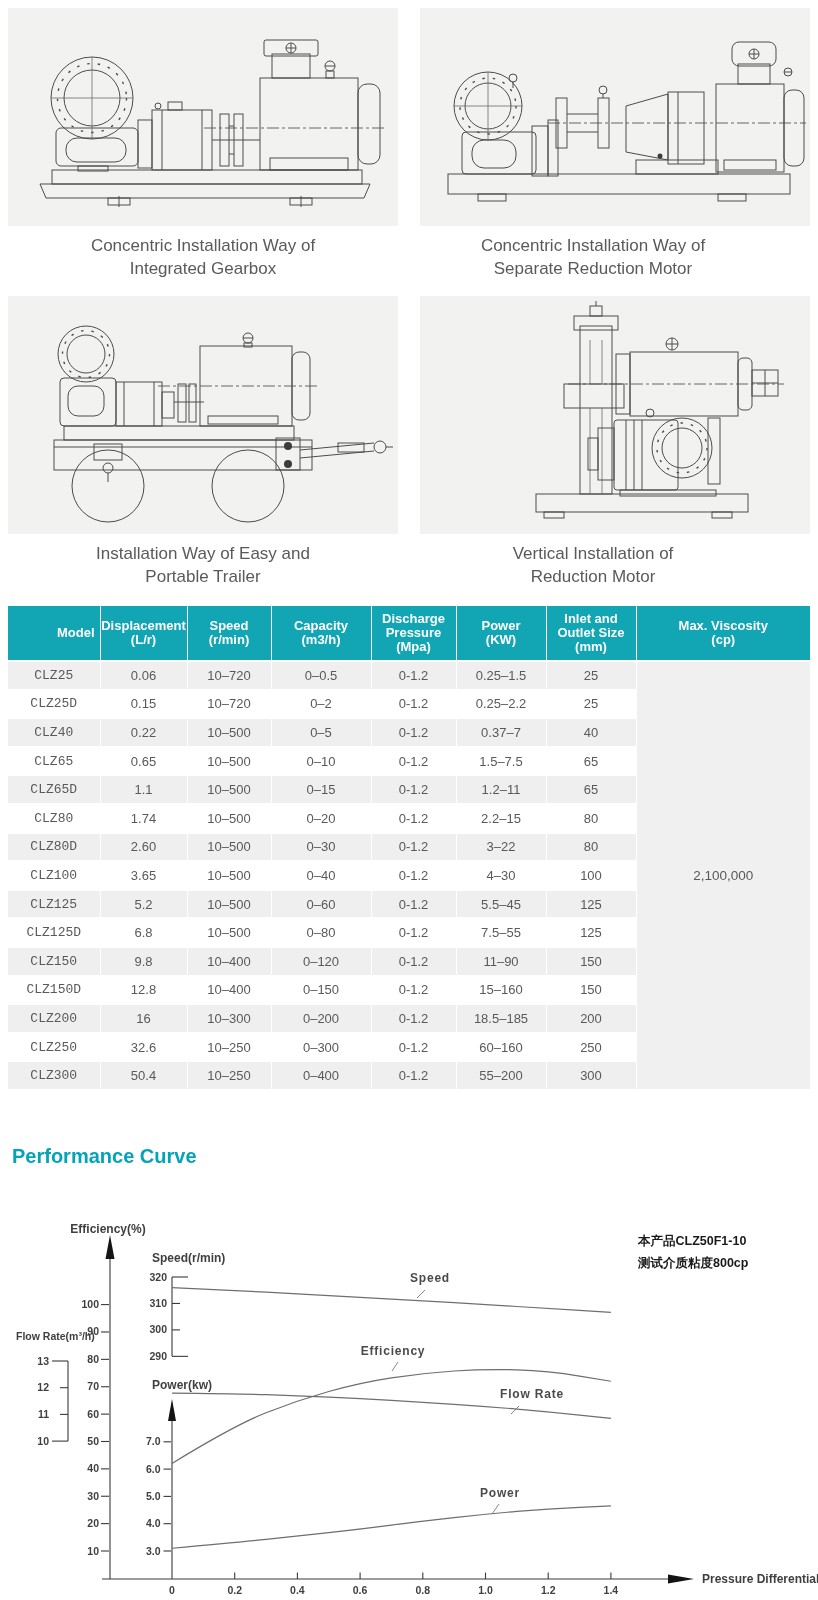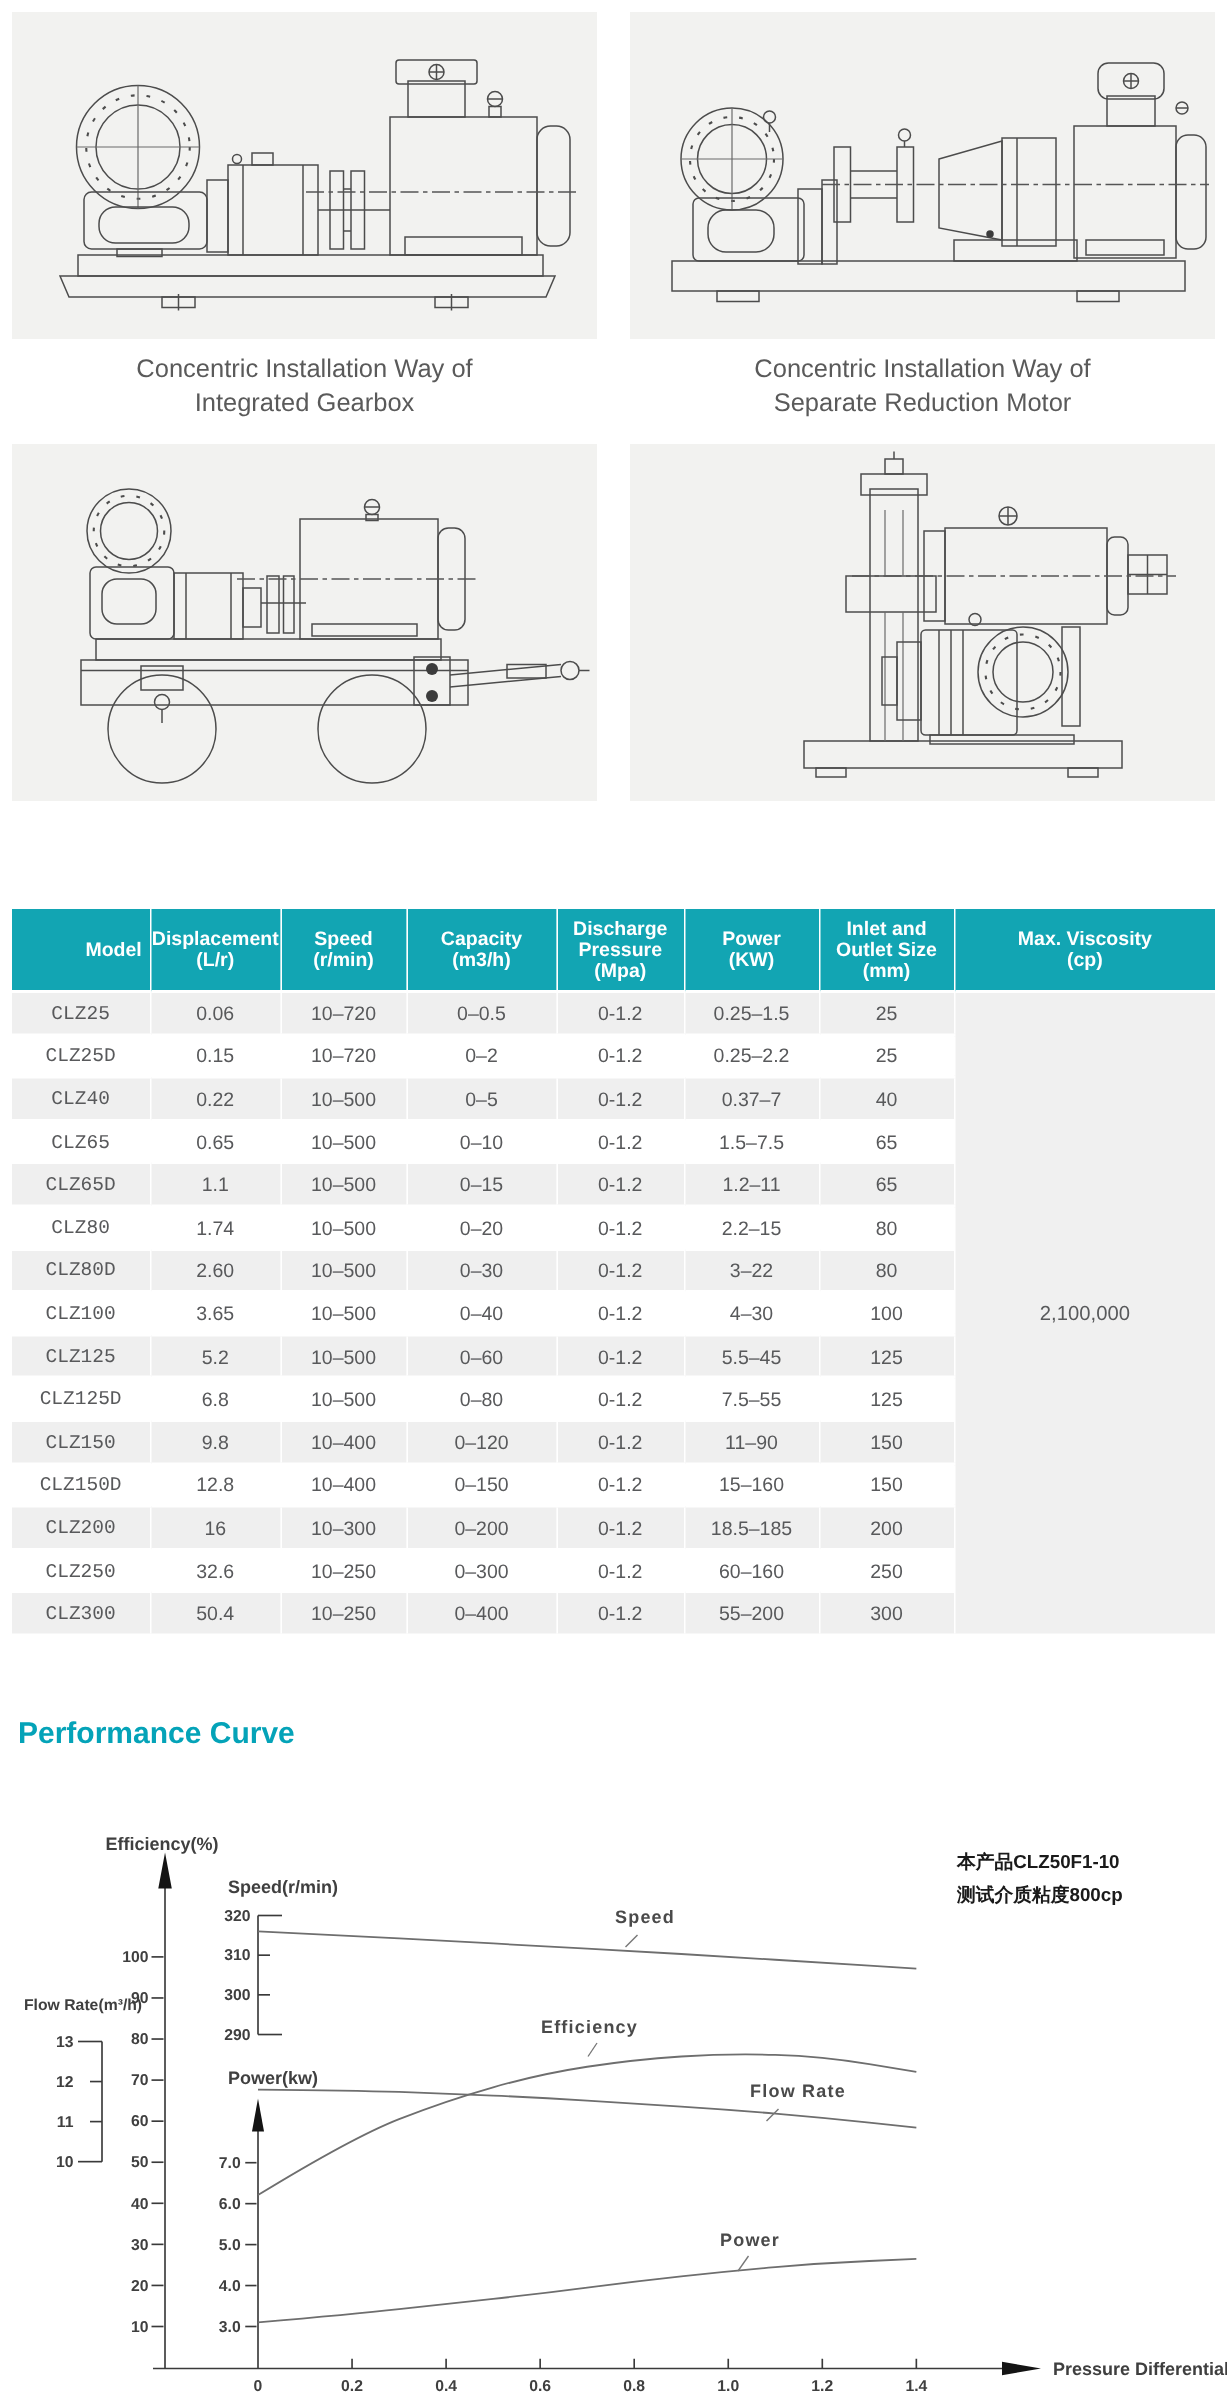--- a/index.html
+++ b/index.html
@@ -3,21 +3,21 @@
 <meta charset="utf-8">
 <style>
   html,body{margin:0;padding:0;background:#fff;}
   body{width:818px;height:1600px;overflow:hidden;font-family:"Liberation Sans",sans-serif;}
   .figs{padding:0 8px;}
   .fig-row{display:flex;gap:22px;margin-top:8px;}
   .fig-row.second{margin-top:14px;}
   .panel{width:390px;background:#f2f2f0;}
   .panel.r1{height:218px;}
   .panel.r2{height:238px;}
-  .cap-row{display:flex;gap:22px;height:52px;margin-top:4px;}
+  .cap-row{display:flex;height:52px;margin-top:4px;}
   .caption{width:390px;text-align:center;color:#5a5a5a;font-size:17px;line-height:23px;padding-top:4px;}
   
   .d{stroke:#4c4c4c;stroke-width:1;fill:none;}
   .dthin{stroke:#6a6a6a;stroke-width:.8;fill:none;}
   .dd{stroke:#555;stroke-width:.9;fill:none;stroke-dasharray:12 3 3 3;}
   .dr{stroke:#4c4c4c;stroke-width:1.4;fill:none;stroke-dasharray:2.5 8;}
   .db{fill:#3c3c3c;stroke:none;}
   
   .spec-wrap{padding:0 8px;margin-top:16px;}
   table.spec{width:802px;border-collapse:collapse;table-layout:fixed;}
@@ -256,20 +256,28 @@
             <circle class="dr" cx="262" cy="152" r="25"></circle>
           <rect class="d" x="288" y="122" width="12" height="66"></rect>
           <rect class="d" x="200" y="194" width="96" height="6"></rect>
           <circle class="d" cx="230" cy="117" r="4"></circle>
         </g>
       </svg>
     </div>
   </div>
 
   <div class="cap-row">
+    <div class="caption">
+      <span>Installation Way of Easy and</span><br>
+      <span>Portable Trailer</span>
+    </div>
+    <div class="caption">
+      <span>Vertical Installation of</span><br>
+      <span>Reduction Motor</span>
+    </div>
   </div>
 </div>
 
 <div class="spec-wrap">
   <table class="spec">
     <colgroup>
       <col style="width:92px">
         <col style="width:87px">
         <col style="width:84px">
         <col style="width:100px">

